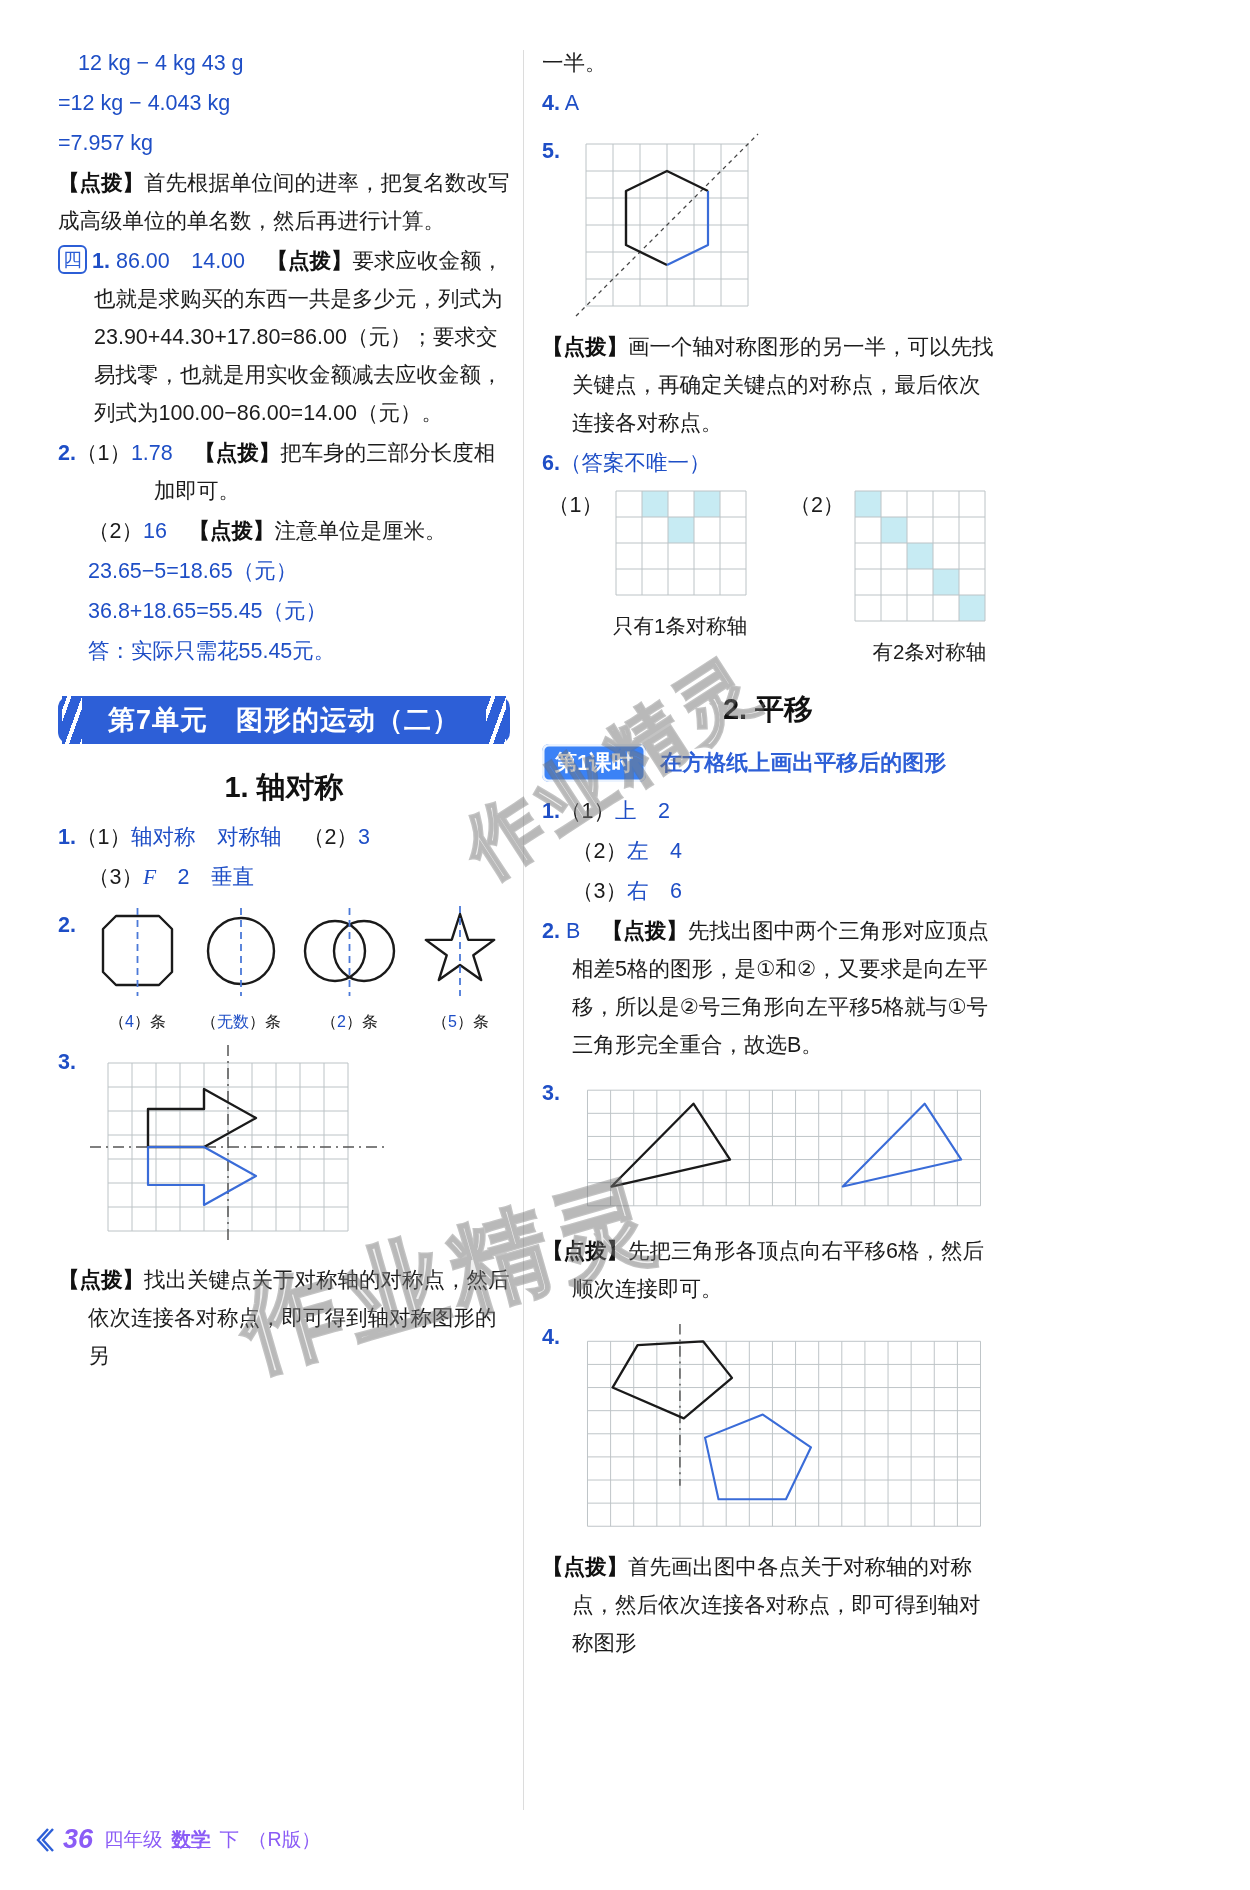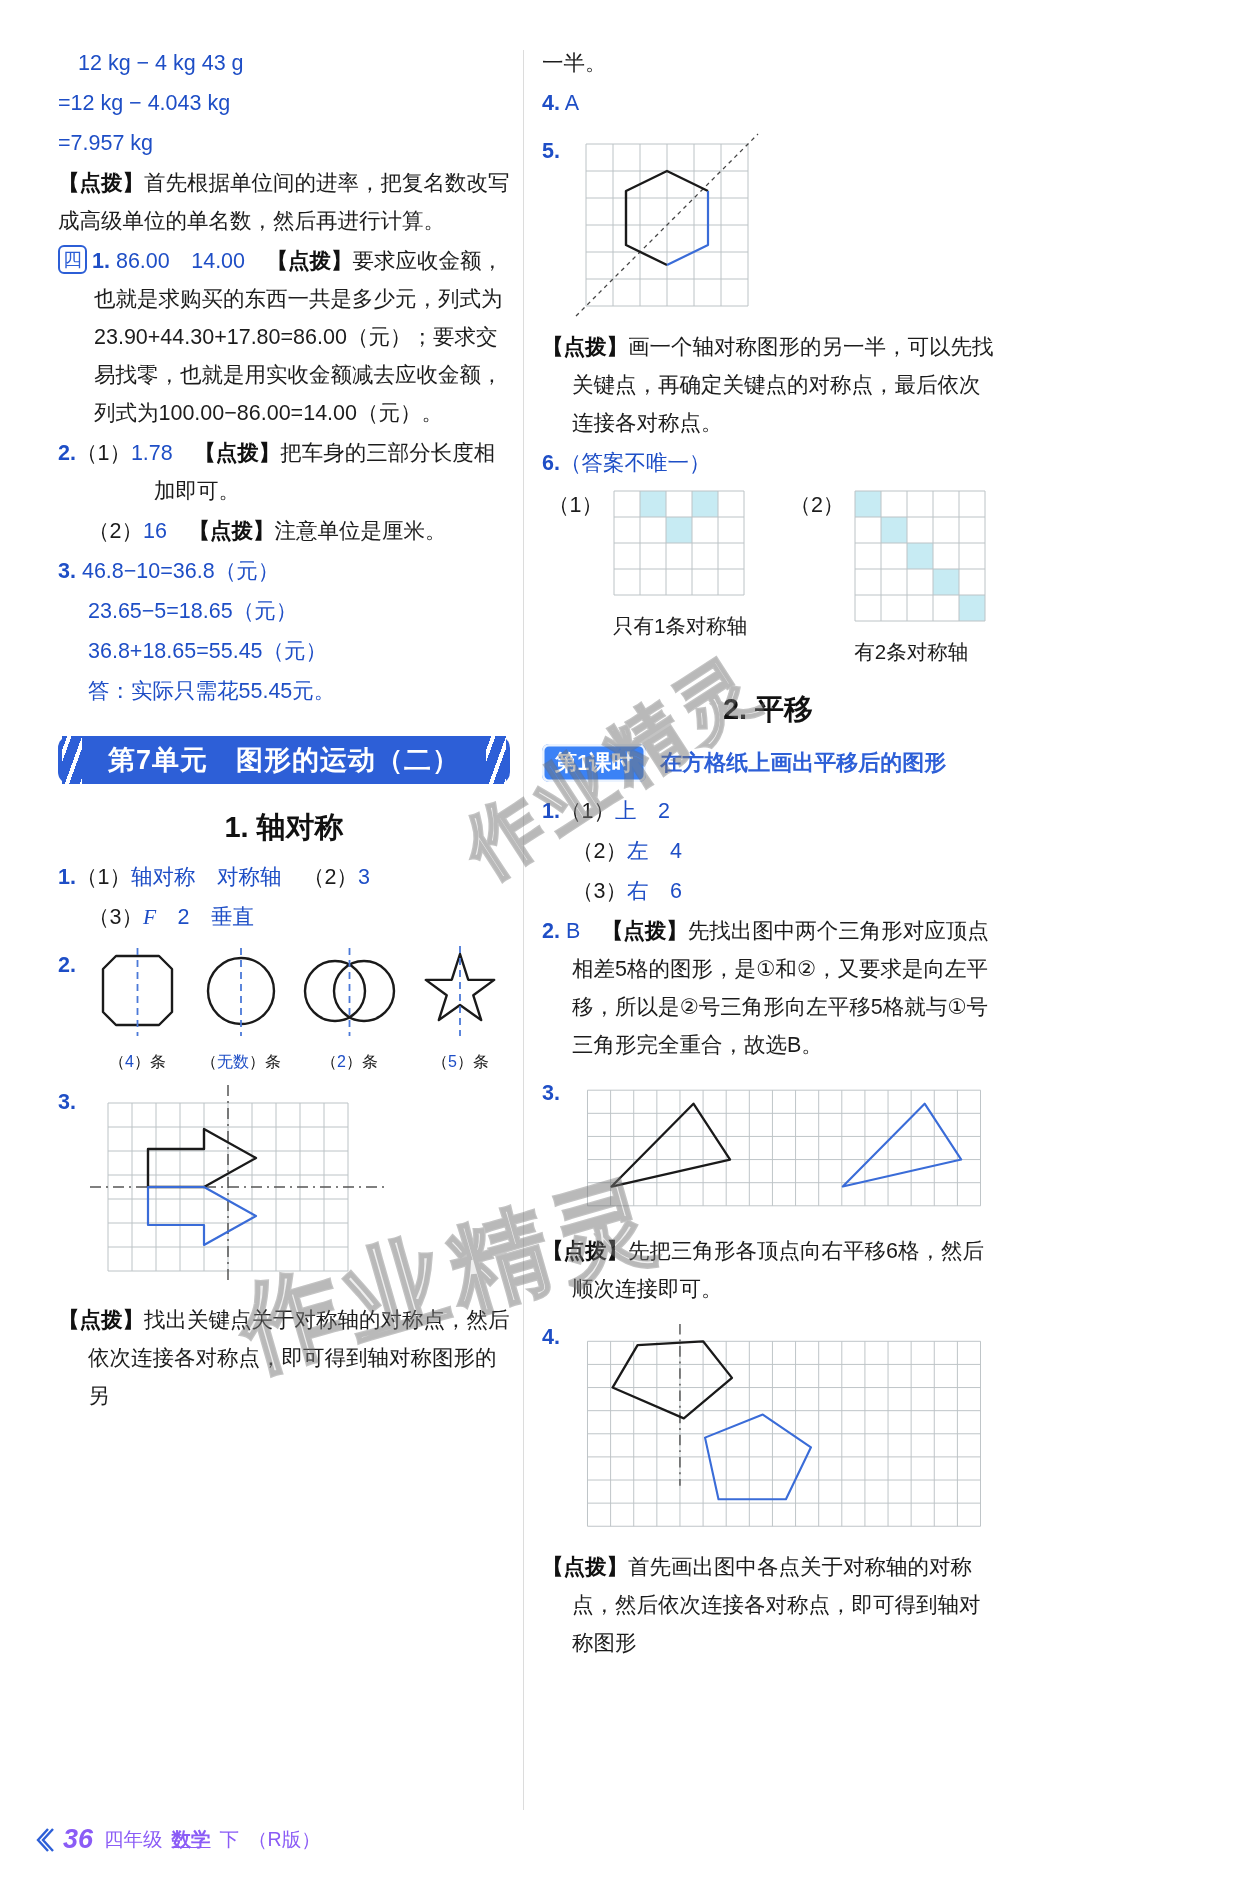--- a/index.html
+++ b/index.html
@@ -31,21 +31,21 @@
   .figcol{text-align:center;}
   .count{font-size:16px;margin-top:10px;color:#1c1c1c;}
   .gridpath{stroke:#bcc3c6;stroke-width:1;fill:none;}
   .axis{stroke:#555;stroke-width:1.5;stroke-dasharray:11 5 2 5;fill:none;}
   .axis-dot{stroke:#444;stroke-width:1.3;stroke-dasharray:4 4;fill:none;}
   .shape-black{stroke:#1a1a1a;stroke-width:2.4;fill:none;stroke-linejoin:round;}
   .shape-blue{stroke:#3a6cd8;stroke-width:2.2;fill:none;stroke-linejoin:round;}
   .dashv{stroke:#4b79d8;stroke-width:1.8;stroke-dasharray:7 5;}
   .grids6{display:flex;align-items:flex-start;margin:8px 0 4px;padding-left:6px;}
   .g6label{font-size:21.5px;line-height:30px;margin-right:10px;}
-  .g6col{text-align:left;}
+  .g6col{text-align:right;}
   .g6col .count{margin-top:12px;font-size:20.5px;}
   .gap40{width:42px;flex:none;}
   .lesson{display:flex;align-items:center;gap:14px;margin:14px 0 10px;}
   .lesson-badge{background:#3b82f6;color:#fff;font-weight:bold;font-size:22px;padding:4px 13px;border-radius:7px;box-shadow:inset 0 0 0 2.5px rgba(255,255,255,.9);}
   .lesson-title{color:#2d5fd7;font-weight:bold;font-size:22px;font-family:Liberation Serif, serif;}
   .wm{position:absolute;z-index:6;font-weight:bold;font-family:"DejaVu Sans",sans-serif;color:rgba(160,160,160,0.18);-webkit-text-stroke:2.6px rgba(105,105,105,0.40);letter-spacing:8px;pointer-events:none;white-space:nowrap;}
   .wm1{left:445px;top:815px;font-size:76px;transform:rotate(-33deg);transform-origin:left top;}
   .wm2{left:225px;top:1270px;font-size:100px;transform:rotate(-16deg);transform-origin:left top;}
   .footer{position:absolute;left:34px;top:1824px;display:flex;align-items:center;gap:9px;color:#8b5cf6;font-size:19.5px;z-index:3;}
   .footer .pagenum{font-size:27px;font-weight:bold;font-style:italic;margin-right:2px;}
@@ -61,21 +61,20 @@
   <div class="col col-left">
     <div class="para ind20"><span class="s-blue">12 kg − 4 kg 43 g</span></div>
     <div class="para"><span class="s-blue">=12 kg − 4.043 kg</span></div>
     <div class="para"><span class="s-blue">=7.957 kg</span></div>
     <div class="para"><span class="s-tip">【点拨】</span><span>首先根据单位间的进率，把复名数改写成高级单位的单名数，然后再进行计算。</span></div>
 
     <div class="para hang36"><span class="qbox">四</span><span><span class="s-bnum">1.</span><span> </span><span class="s-blue">86.00　14.00</span><span>　</span><span class="s-tip">【点拨】</span><span>要求应收金额，也就是求购买的东西一共是多少元，列式为23.90+44.30+17.80=86.00（元）；要求交易找零，也就是用实收金额减去应收金额，列式为100.00−86.00=14.00（元）。</span></span></div>
 
     <div class="para hang96"><span class="s-bnum">2.</span><span>（1）</span><span class="s-blue">1.78</span><span>　</span><span class="s-tip">【点拨】</span><span>把车身的三部分长度相加即可。</span></div>
     <div class="para ind30"><span>（2）</span><span class="s-blue">16</span><span>　</span><span class="s-tip">【点拨】</span><span>注意单位是厘米。</span></div>
-    <div class="para hang30"><span class="s-bnum">3.</span><span> </span><span class="s-blue">46.8−10=36.8（元）</span></div>
     <div class="para ind30"><span class="s-blue">23.65−5=18.65（元）</span></div>
     <div class="para ind30"><span class="s-blue">36.8+18.65=55.45（元）</span></div>
     <div class="para ind30"><span class="s-blue">答：实际只需花55.45元。</span></div>
 
     <div class="banner">
       <span class="banner-stripe left"></span>
       <span>第7单元　图形的运动（二）</span>
       <span class="banner-stripe right"></span>
     </div>
 

